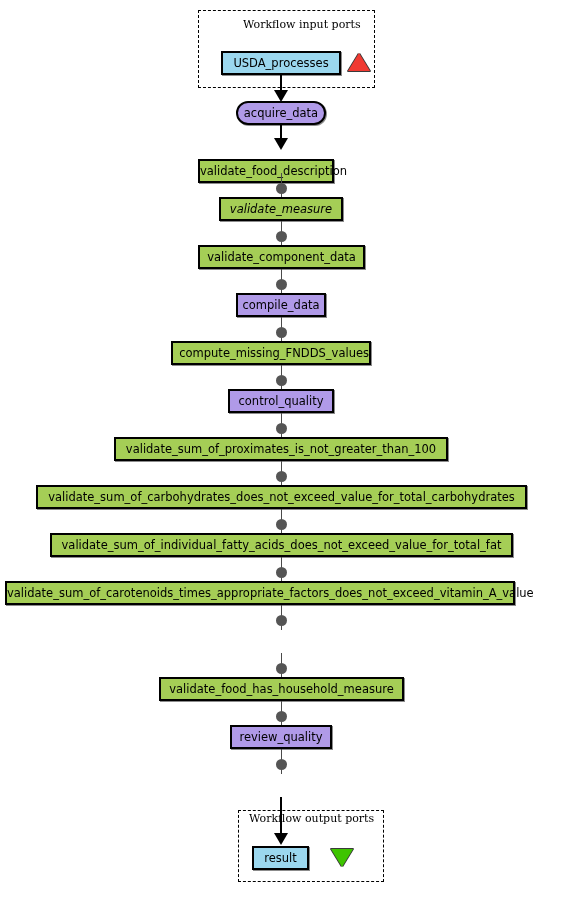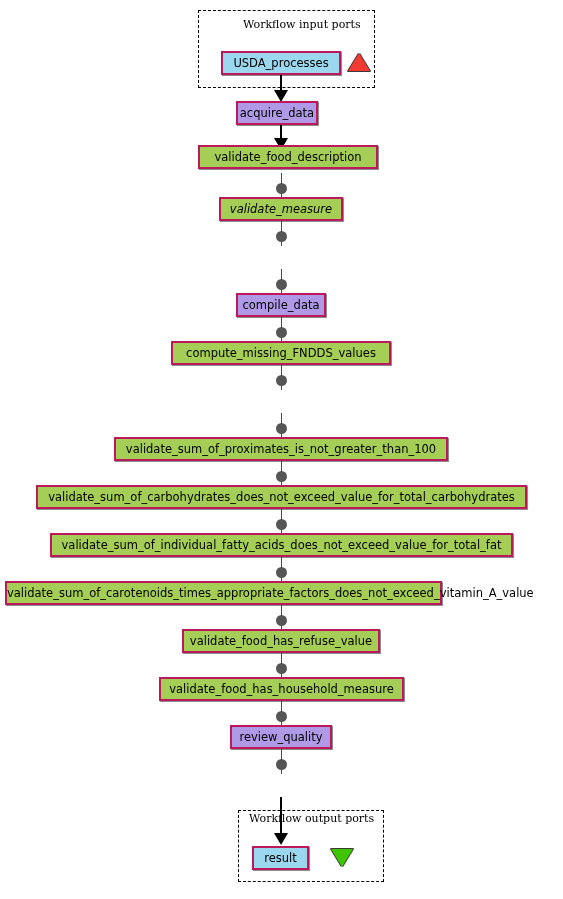--- a/index.html
+++ b/index.html
@@ -35,21 +35,21 @@
     font-size: 11px;
     color: #000;
     white-space: nowrap;
     line-height: 12px;
   }
 
   
   .node {
     position: absolute;
     box-sizing: border-box;
-    border: 2px solid #be185d;
+    border: 2px solid #000000;
     height: 24px;
     line-height: 20px;
     text-align: center;
     font-size: 11.5px;
     color: #000;
     white-space: nowrap;
     letter-spacing: 0px;
     box-shadow: 1px 1px 0 rgba(0,0,0,0.45);
   }
   .node.green  { background: #a5ce56; }
@@ -111,74 +111,75 @@
   <div class="port-group" style="left:198px; top:10px; width:177px; height:78px;"></div>
   <div class="port-group-title" style="left:212px; top:19px;margin-left:31px;">Workflow input ports</div>
 
   <div class="node blue" style="left:221px; top:51px; width:120px;">USDA_processes</div>
 
   <div class="tri-up" style="left:348px; top:53px;"></div>
 
   <div class="edge black" style="left:280px; top:75px; height:18px;"></div>
   <div class="arrow" style="left:274px; top:90px;"></div>
 
-  <div class="node purple" style="left:236px; top:101px; width:82px;">acquire_data</div>
+  <div class="node purple" style="left:236px; top:101px; width:90px;border-radius:12px;">acquire_data</div>
 
   <div class="edge black" style="left:280px; top:125px; height:16px;"></div>
   <div class="arrow" style="left:274px; top:138px;"></div>
 
-  <div class="node green" style="left:198px; top:145px; width:180px;">validate_food_description</div>
+  <div class="node green" style="left:198px; top:159px; width:136px;">validate_food_description</div>
 
   <div class="edge" style="left:281px; top:173px; height:25px;"></div>
   <div class="dot" style="left:276px; top:183px;"></div>
 
   <div class="node green" style="left:219px; top:197px; width:124px;font-style:italic;">validate_measure</div>
 
   <div class="edge" style="left:281px; top:221px; height:25px;"></div>
   <div class="dot" style="left:276px; top:231px;"></div>
 
+  <div class="node green" style="left:198px; top:245px; width:167px;">validate_component_data</div>
 
   <div class="edge" style="left:281px; top:269px; height:25px;"></div>
   <div class="dot" style="left:276px; top:279px;"></div>
 
   <div class="node purple" style="left:236px; top:293px; width:90px;">compile_data</div>
 
   <div class="edge" style="left:281px; top:317px; height:25px;"></div>
   <div class="dot" style="left:276px; top:327px;"></div>
 
-  <div class="node green" style="left:171px; top:341px; width:220px;">compute_missing_FNDDS_values</div>
+  <div class="node green" style="left:171px; top:341px; width:200px;text-align:right;">compute_missing_FNDDS_values</div>
 
   <div class="edge" style="left:281px; top:365px; height:25px;"></div>
   <div class="dot" style="left:276px; top:375px;"></div>
 
+  <div class="node purple" style="left:228px; top:389px; width:106px;">control_quality</div>
 
   <div class="edge" style="left:281px; top:413px; height:25px;"></div>
   <div class="dot" style="left:276px; top:423px;"></div>
 
   <div class="node green" style="left:114px; top:437px; width:334px;">validate_sum_of_proximates_is_not_greater_than_100</div>
 
   <div class="edge" style="left:281px; top:461px; height:25px;"></div>
   <div class="dot" style="left:276px; top:471px;"></div>
 
   <div class="node green" style="left:36px; top:485px; width:491px;">validate_sum_of_carbohydrates_does_not_exceed_value_for_total_carbohydrates</div>
 
   <div class="edge" style="left:281px; top:509px; height:25px;"></div>
   <div class="dot" style="left:276px; top:519px;"></div>
 
   <div class="node green" style="left:50px; top:533px; width:463px;">validate_sum_of_individual_fatty_acids_does_not_exceed_value_for_total_fat</div>
 
   <div class="edge" style="left:281px; top:557px; height:25px;"></div>
   <div class="dot" style="left:276px; top:567px;"></div>
 
-  <div class="node green" style="left:5px; top:581px; width:437px;">validate_sum_of_carotenoids_times_appropriate_factors_does_not_exceed_vitamin_A_value</div>
+  <div class="node green" style="left:5px; top:581px; width:510px;">validate_sum_of_carotenoids_times_appropriate_factors_does_not_exceed_vitamin_A_value</div>
 
   <div class="edge" style="left:281px; top:605px; height:25px;"></div>
   <div class="dot" style="left:276px; top:615px;"></div>
 
-  <div class="node green" style="left:182px; top:629px; width:198px;">validate_food_has_refuse_value</div>
 
   <div class="edge" style="left:281px; top:653px; height:25px;"></div>
   <div class="dot" style="left:276px; top:663px;"></div>
 
   <div class="node green" style="left:159px; top:677px; width:245px;">validate_food_has_household_measure</div>
 
   <div class="edge" style="left:281px; top:701px; height:25px;"></div>
   <div class="dot" style="left:276px; top:711px;"></div>
 
   <div class="node purple" style="left:230px; top:725px; width:102px;">review_quality</div>

